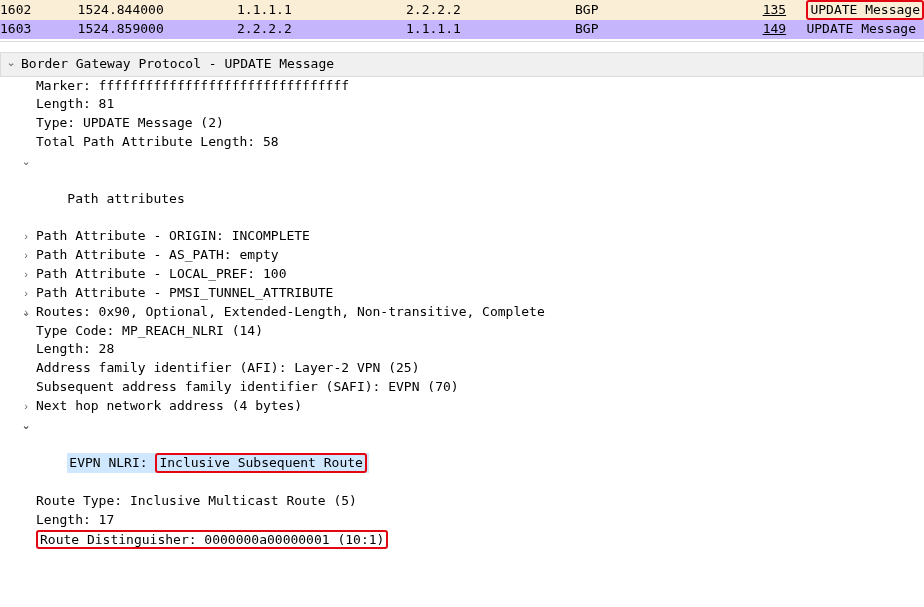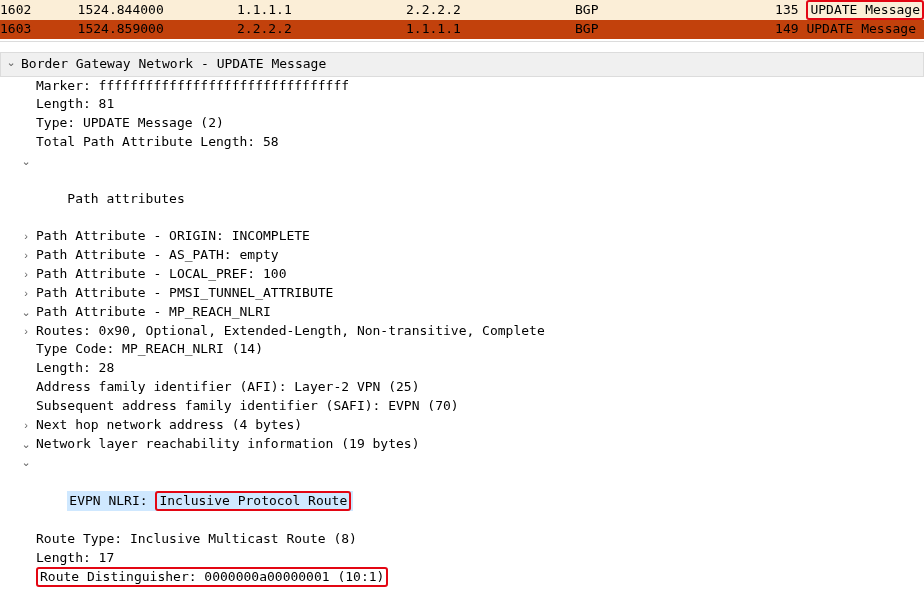--- a/index.html
+++ b/index.html
@@ -17,28 +17,28 @@
     border-collapse: collapse;
   }
   .table tr {
     height: 18px;
   }
   .table td {
     white-space: pre;
     padding: 0;
   }
   .row-even { background: #fbeed7; }
-  .row-odd  { background: #c2410c; }
+  .row-odd  { background: #c4b5fd; }
 
   .col-no    { width: 78px;  padding-left: 10px; margin-left: 20px; }
   .col-time  { width: 160px; margin-left: 38px; }
   .col-src   { width: 170px; }
   .col-dst   { width: 170px; }
   .col-proto { width: 189px; }
-  .col-len   { width:  36px;  text-align: right; padding-right: 4px;}
+  .col-len   { width:  36px;  text-align: left; padding-right: 4px; text-decoration: underline;}
   .col-info  { }
 
   .hl-red { border: 2px solid #e30613; border-radius: 3px; padding: 0 2px; display: inline-block; line-height: 1.2; }
 
   .detail-pane {
     border-top: 1px solid #dcdcdc;
     padding-top: 10px;
     margin-top: 2px;
   }
   .section-header {
@@ -97,49 +97,49 @@
     <td class="col-len">149</td>
     <td class="col-info"> <span>UPDATE Message</span></td>
   </tr>
 </tbody>
   </table>
 
 <div class="detail-pane tree">
 
   <div class="section-header">
     <span class="toggle">⌄</span>
-    <span>Border Gateway Network - UPDATE Message</span>
+    <span>Border Gateway Protocol - UPDATE Message</span>
   </div>
 
   <div class="node indent1"><span>Marker: ffffffffffffffffffffffffffffffff</span></div>
   <div class="node indent1"><span>Length: 81</span></div>
   <div class="node indent1"><span>Type: UPDATE Message (2)</span></div>
   <div class="node indent1"><span>Total Path Attribute Length: 58</span></div>
 
   <div class="node indent1">
     <span class="toggle">⌄</span>
     <span>Path attributes</span>
   </div>
 
   <div class="node indent2"><span class="toggle">›</span><span>Path Attribute - ORIGIN: INCOMPLETE</span></div>
   <div class="node indent2"><span class="toggle">›</span><span>Path Attribute - AS_PATH: empty</span></div>
   <div class="node indent2"><span class="toggle">›</span><span>Path Attribute - LOCAL_PREF: 100</span></div>
   <div class="node indent2"><span class="toggle">›</span><span>Path Attribute - PMSI_TUNNEL_ATTRIBUTE</span></div>
-  <div class="node indent2"><span class="toggle">⌄</span><span>Path Attribute - MP_REACH_NLRI</span></div>
+  <div class="node indent2"><span class="toggle">⌄</span></div>
 
   <div class="node indent3"><span class="toggle">›</span><span>Routes: 0x90, Optional, Extended-Length, Non-transitive, Complete</span></div>
   <div class="node indent3"><span>Type Code: MP_REACH_NLRI (14)</span></div>
   <div class="node indent3"><span>Length: 28</span></div>
   <div class="node indent3"><span>Address family identifier (AFI): Layer-2 VPN (25)</span></div>
   <div class="node indent3"><span>Subsequent address family identifier (SAFI): EVPN (70)</span></div>
   <div class="node indent3"><span class="toggle">›</span><span>Next hop network address (4 bytes)</span></div>
-  <div class="node indent3"><span class="toggle">⌄</span><span>Network layer reachability information (19 bytes)</span></div>
+  <div class="node indent3"><span class="toggle">⌄</span></div>
 
   <div class="node indent4">
     <span class="toggle">⌄</span>
-    <span class="sel"><span>EVPN NLRI: </span><span class="hl-red">Inclusive Protocol Route</span></span>
+    <span class="sel"><span>EVPN NLRI: </span><span class="hl-red">Inclusive Subsequent Route</span></span>
   </div>
 
-  <div class="node indent5"><span>Route Type: Inclusive Multicast Route (8)</span></div>
+  <div class="node indent5"><span>Route Type: Inclusive Multicast Route (5)</span></div>
   <div class="node indent5"><span>Length: 17</span></div>
   <div class="node indent5"><span class="hl-red">Route Distinguisher: 0000000a00000001 (10:1)</span></div>
 
 </div>
 
 </body></html>

